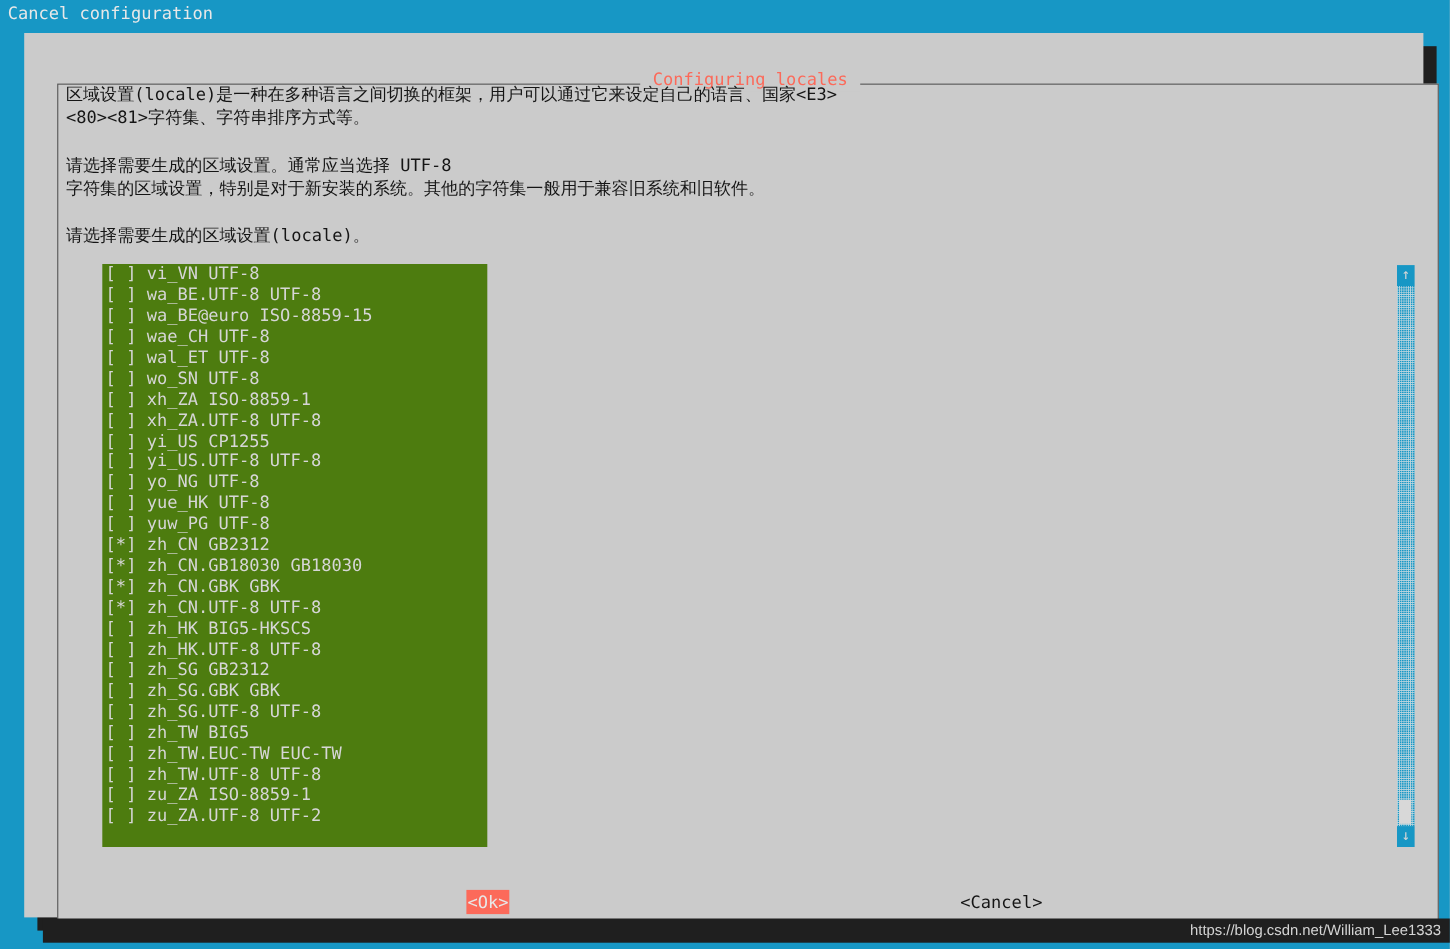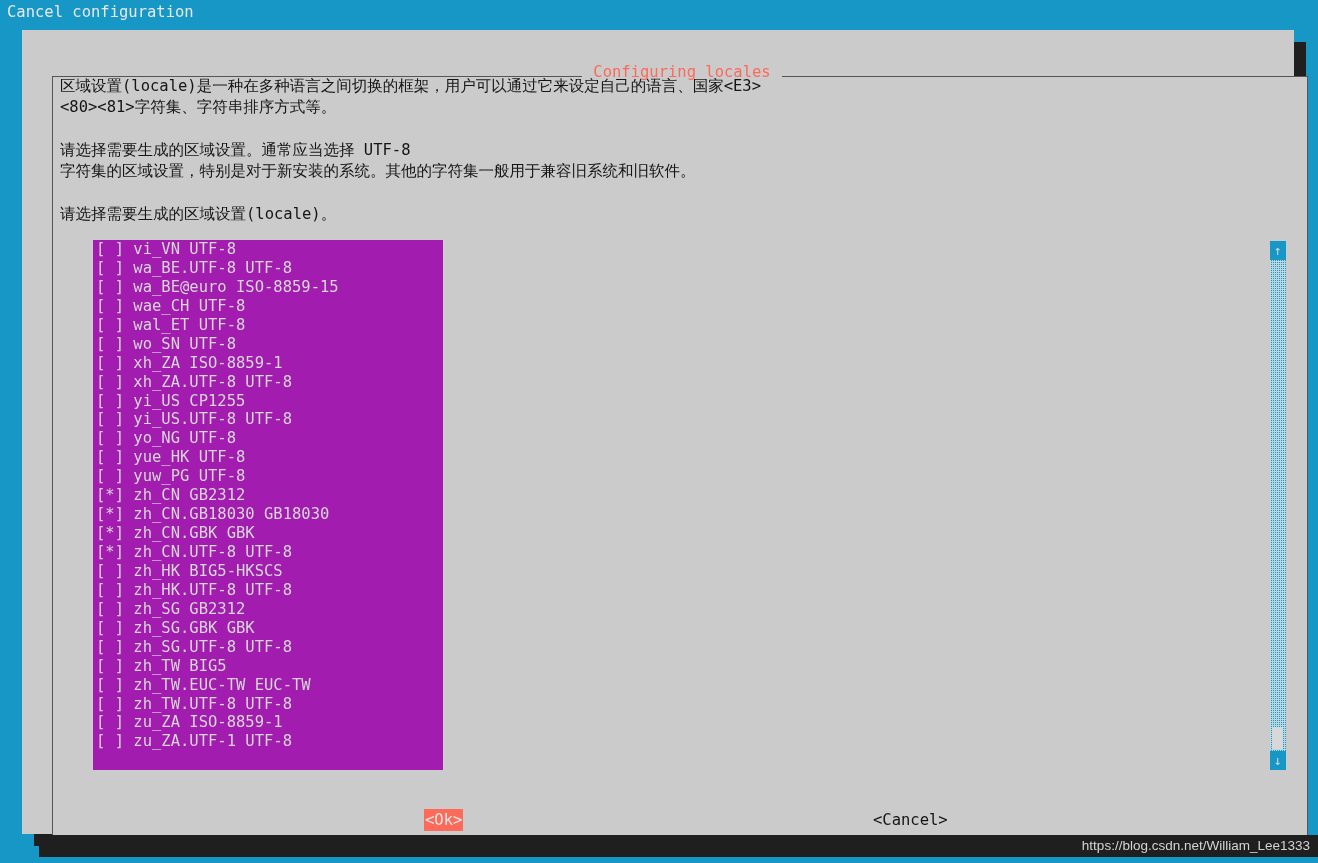--- a/index.html
+++ b/index.html
@@ -95,21 +95,21 @@
   #body-text .tline { white-space: pre; display: block; height: 21.3px; }
   #body-text .blank { height: 21.3px; display: block; }
 
   
   #listbox {
     position: absolute;
     left: 71px;
     top: 210px;
     width: 350px;
     height: 530px;
-    background: #a21caf;
+    background: #4d7c0f;
     overflow: hidden;
   }
   .list-item {
     color: #d6d6d6;
     font-size: 15.5px;
     line-height: 18.95px;
     height: 18.95px;
     white-space: pre;
     padding-left: 3px;
     box-sizing: border-box;
@@ -240,21 +240,21 @@
       <div class="list-item"><span>[*]</span> <span>zh_CN.UTF-8 UTF-8</span></div>
       <div class="list-item"><span>[ ]</span> <span>zh_HK BIG5-HKSCS</span></div>
       <div class="list-item"><span>[ ]</span> <span>zh_HK.UTF-8 UTF-8</span></div>
       <div class="list-item"><span>[ ]</span> <span>zh_SG GB2312</span></div>
       <div class="list-item"><span>[ ]</span> <span>zh_SG.GBK GBK</span></div>
       <div class="list-item"><span>[ ]</span> <span>zh_SG.UTF-8 UTF-8</span></div>
       <div class="list-item"><span>[ ]</span> <span>zh_TW BIG5</span></div>
       <div class="list-item"><span>[ ]</span> <span>zh_TW.EUC-TW EUC-TW</span></div>
       <div class="list-item"><span>[ ]</span> <span>zh_TW.UTF-8 UTF-8</span></div>
       <div class="list-item"><span>[ ]</span> <span>zu_ZA ISO-8859-1</span></div>
-      <div class="list-item"><span>[ ]</span> <span>zu_ZA.UTF-1 UTF-8</span></div>
+      <div class="list-item"><span>[ ]</span> <span>zu_ZA.UTF-8 UTF-2</span></div>
     </div>
 
   <div id="scrollbar">
     <div id="sb-up">↑</div>
     <div id="sb-track">
       <div id="sb-thumb"></div>
     </div>
     <div id="sb-down">↓</div>
   </div>
 

